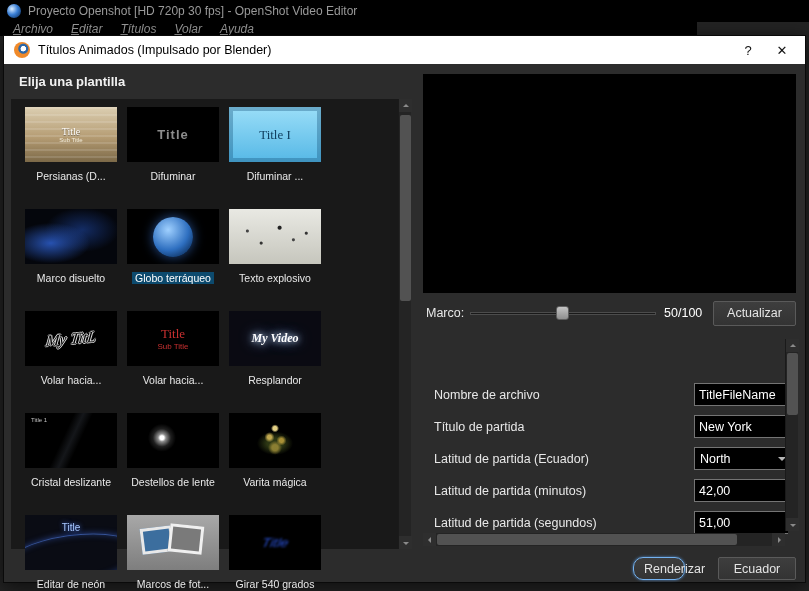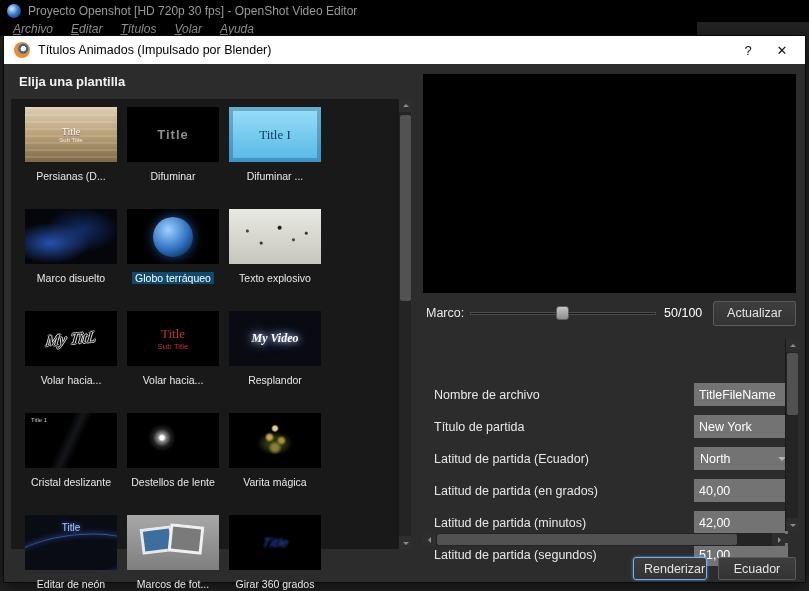--- a/index.html
+++ b/index.html
@@ -118,33 +118,33 @@
   .slider .handle{position:absolute;left:46%;top:2px;width:13px;height:14px;background:linear-gradient(180deg,#c4c4c4,#8f8f8f);
     border:1px solid #5e5e5e;border-radius:3px;}
   .frame-value{width:42px;text-align:center;color:#ffffff;}
   .btn{background:linear-gradient(180deg,#3e3e3e,#333333);border:1px solid #5a5a5a;border-radius:2px;
     color:#e4e4e4;font-size:12.5px;font-family:"Liberation Sans",sans-serif;padding:0 10px;height:25px;}
   .update-btn{margin-left:auto;width:83px;}
 
   .form{position:absolute;left:422px;top:303px;width:362px;height:192px;overflow:hidden;margin-top:40px;}
   .form-row{position:relative;height:32px;}
   .form-label{position:absolute;left:8px;top:0;line-height:32px;color:#e8e8e8;font-size:12.5px;white-space:nowrap;}
-  .fieldbox,.field-input{position:absolute;left:268px;top:4px;width:98px;height:23px;background:#737373;
+  .fieldbox,.field-input{position:absolute;left:268px;top:4px;width:98px;height:23px;background:#000000;
     border:1px solid #747474;color:#fff;font-size:12.5px;font-family:"Liberation Sans",sans-serif;padding:0 5px;}
   .field-input{padding:0 4px;}
   .fieldbox{display:flex;align-items:center;justify-content:space-between;}
   .dd-arrow{width:0;height:0;border:4px solid transparent;border-top-color:#b5b5b5;margin-top:4px;}
   .form-vscroll{left:781px;top:303px;height:192px;}
   .hscroll{position:absolute;left:419px;top:497px;width:362px;height:13px;background:#242424;}
   .hscroll .sb-arrow{top:0;}
   .hscroll .sb-thumb{top:1px;height:11px;left:auto;}
 
   
   .footer-btn{position:absolute;top:521px;height:23px;}
-  .render-btn{left:629px;width:74px;border:1px solid #74b2f0;box-shadow:0 0 3px rgba(90,160,240,.8);border-radius:3px;}
+  .render-btn{left:629px;width:52px;border:1px solid #74b2f0;box-shadow:0 0 3px rgba(90,160,240,.8);border-radius:10px;}
   .cancel-btn{left:714px;width:78px;}
 </style>
 </head>
 <body>
 
 <div class="screen">
 
   <div class="main-titlebar">
     <span class="app-icon"></span>
     <span>Proyecto Openshot [HD 720p 30 fps] - OpenShot Video Editor</span>
@@ -254,21 +254,21 @@
 
         <div class="cell">
           <div class="thumb t-frames"></div>
           <div class="tpl-label"><span>Marcos de fot...</span></div>
         </div>
 
         <div class="cell">
           <div class="thumb t-spin">
             <span class="tt">Title</span>
           </div>
-          <div class="tpl-label"><span>Girar 360 grados</span></div>
+          <div class="tpl-label"><span>Girar 540 grados</span></div>
         </div>
 
       </div>
       <div class="vscroll tpl-scroll">
         <span class="sb-arrow up" style="top:0;"></span>
         <span class="sb-thumb" style="top:16px;height:186px;"></span>
         <span class="sb-arrow down" style="top:437px;"></span>
       </div>
     </div>
 
@@ -294,24 +294,20 @@
         <input class="field-input" value="New York" style="">
       </div>
       <div class="form-row">
         <span class="form-label">Latitud de partida (Ecuador)</span>
         <div class="fieldbox">
           <span>North</span>
           <span class="dd-arrow"></span>
         </div>
       </div>
       <div class="form-row">
-        <span class="form-label">Latitud de partida (en grados)</span>
-        <input class="field-input" value="40,00" style="">
-      </div>
-      <div class="form-row">
         <span class="form-label">Latitud de partida (minutos)</span>
         <input class="field-input" value="42,00" style="">
       </div>
       <div class="form-row">
         <span class="form-label">Latitud de partida (segundos)</span>
         <input class="field-input" value="51,00" style="">
       </div>
     </div>
 
     <div class="vscroll form-vscroll">

